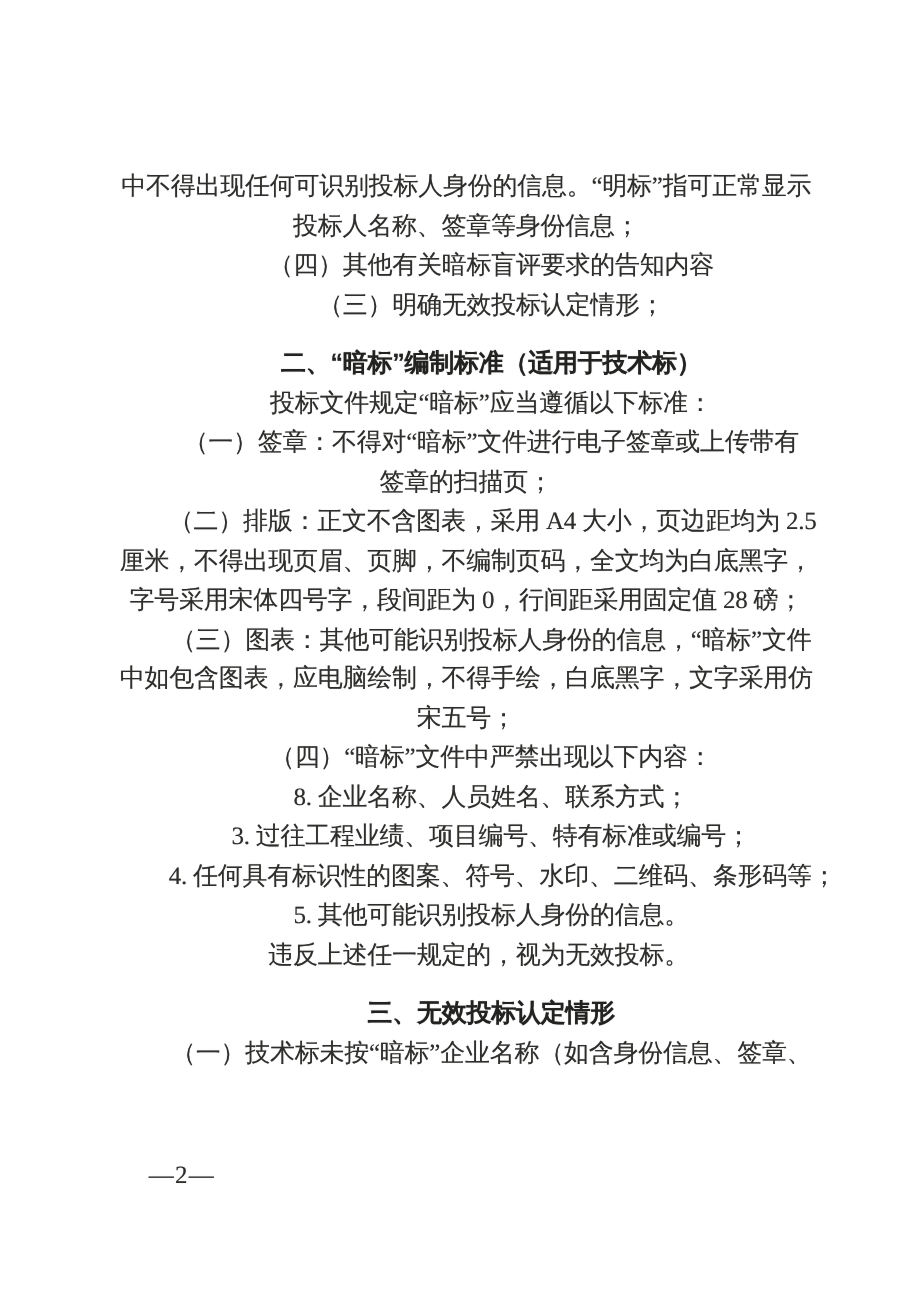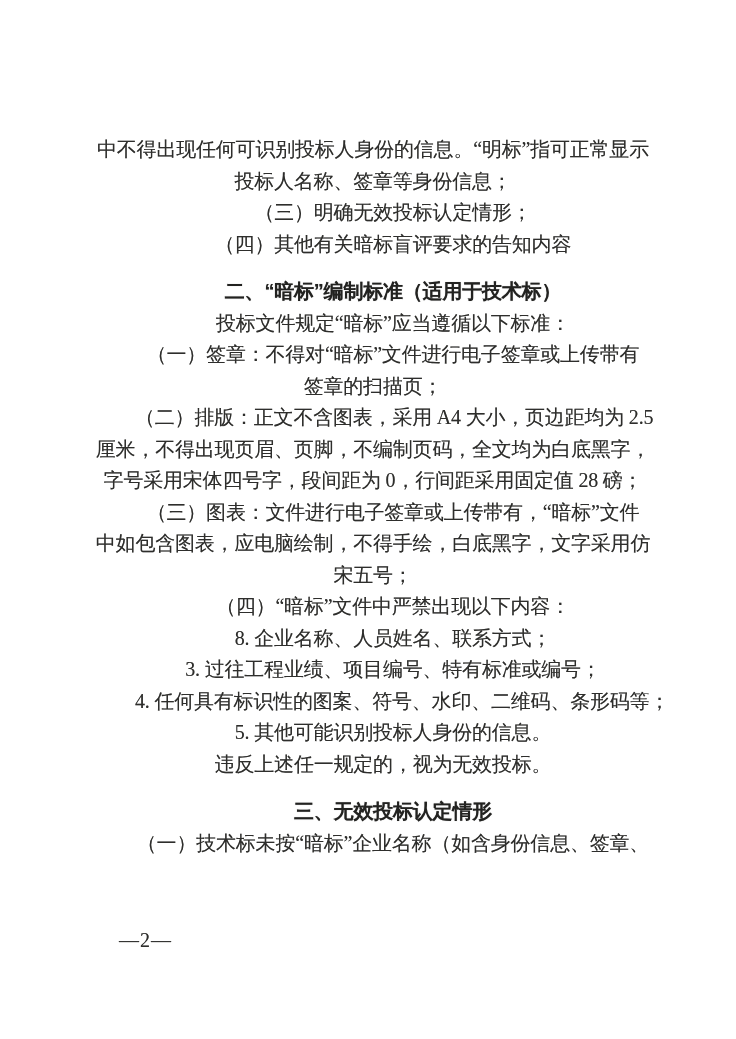--- a/index.html
+++ b/index.html
@@ -61,30 +61,30 @@
     opacity: 0.85;
   }
 </style>
 </head>
 <body>
 
 <div class="page">
   <div class="content" id="content">
       <div class="line ind-0">中不得出现任何可识别投标人身份的信息。“明标”指可正常显示</div>
       <div class="line ind-0">投标人名称、签章等身份信息；</div>
+      <div class="line ind-2">（四）其他有关暗标盲评要求的告知内容</div>
       <div class="line ind-2">（三）明确无效投标认定情形；</div>
-      <div class="line ind-2">（四）其他有关暗标盲评要求的告知内容</div>
       <div class="line ind-2 bold">二、“暗标”编制标准（适用于技术标）</div>
       <div class="line ind-2">投标文件规定“暗标”应当遵循以下标准：</div>
       <div class="line ind-2">（一）签章：不得对“暗标”文件进行电子签章或上传带有</div>
       <div class="line ind-0">签章的扫描页；</div>
       <div class="line ind-2">（二）排版：正文不含图表，采用 A4 大小，页边距均为 2.5</div>
       <div class="line ind-0">厘米，不得出现页眉、页脚，不编制页码，全文均为白底黑字，</div>
       <div class="line ind-0">字号采用宋体四号字，段间距为 0，行间距采用固定值 28 磅；</div>
-      <div class="line ind-2">（三）图表：文件进行电子签章或上传带有，“暗标”文件</div>
+      <div class="line ind-2">（三）图表：其他可能识别投标人身份的信息，“暗标”文件</div>
       <div class="line ind-0">中如包含图表，应电脑绘制，不得手绘，白底黑字，文字采用仿</div>
       <div class="line ind-0">宋五号；</div>
       <div class="line ind-2">（四）“暗标”文件中严禁出现以下内容：</div>
       <div class="line ind-2">8. 企业名称、人员姓名、联系方式；</div>
       <div class="line ind-2">3. 过往工程业绩、项目编号、特有标准或编号；</div>
       <div class="line ind-2">4. 任何具有标识性的图案、符号、水印、二维码、条形码等；</div>
       <div class="line ind-2">5. 其他可能识别投标人身份的信息。</div>
       <div class="line ind-1">违反上述任一规定的，视为无效投标。</div>
       <div class="line ind-2 bold">三、无效投标认定情形</div>
       <div class="line ind-2">（一）技术标未按“暗标”企业名称（如含身份信息、签章、</div>

